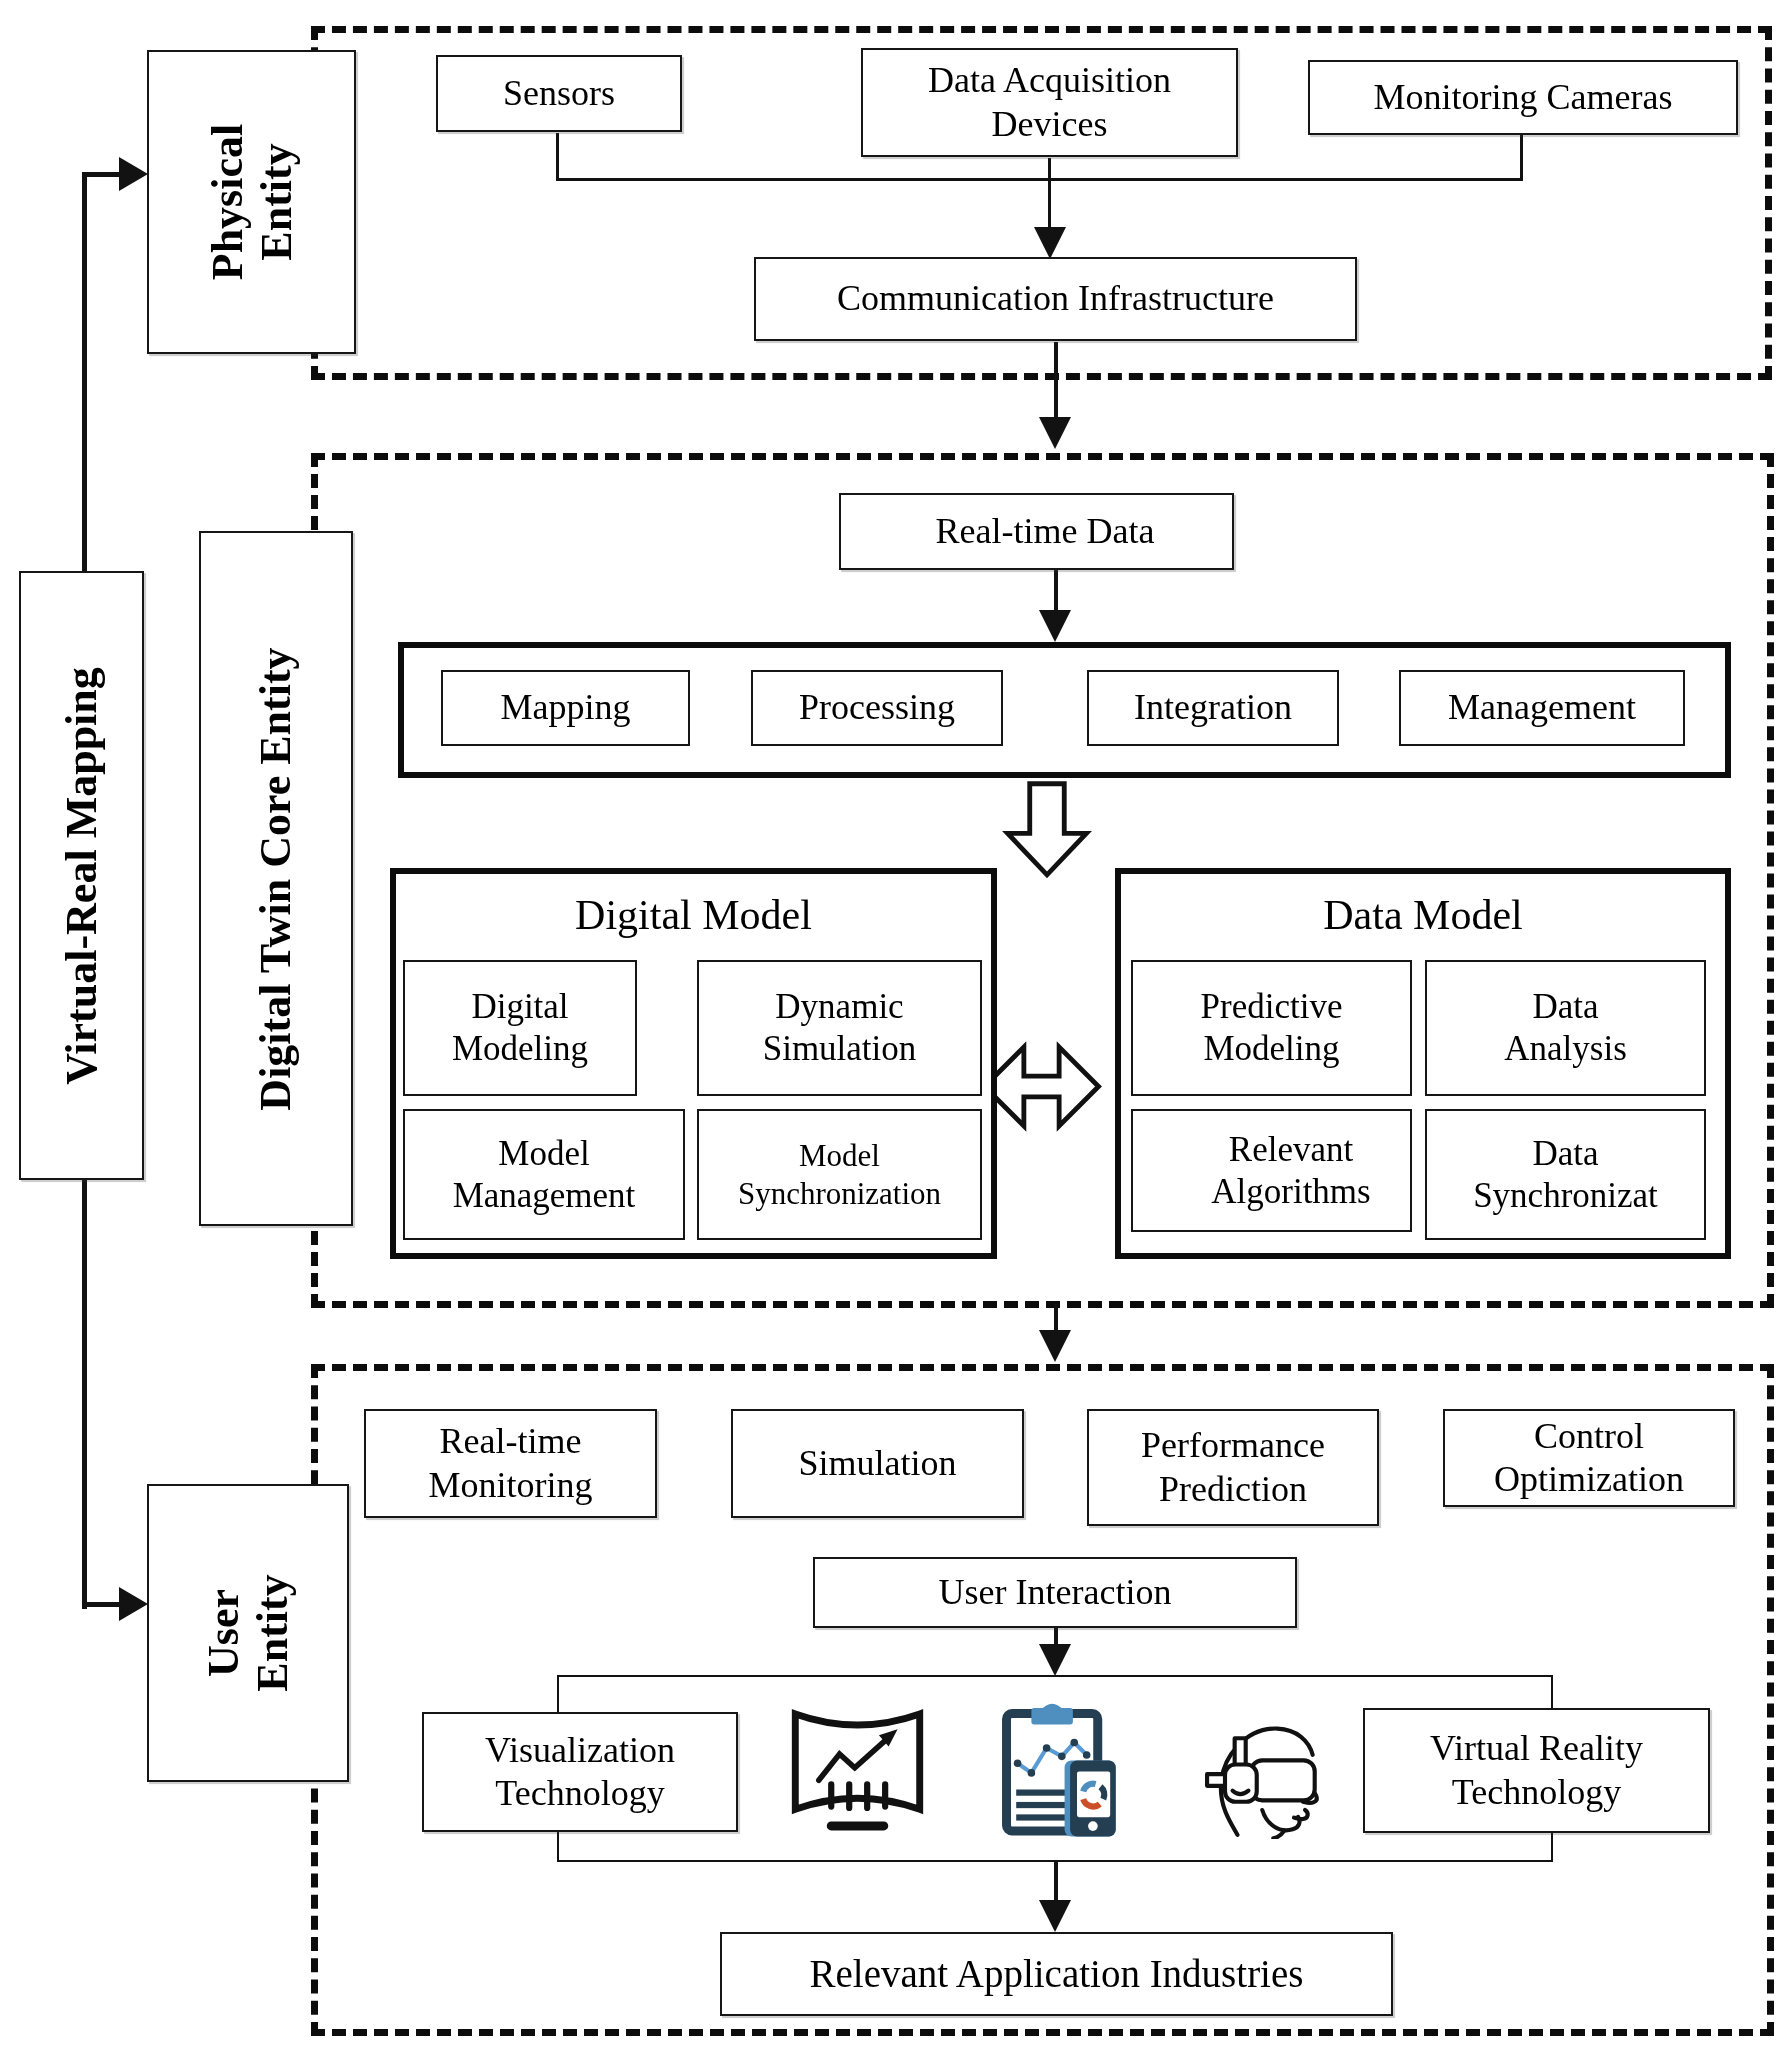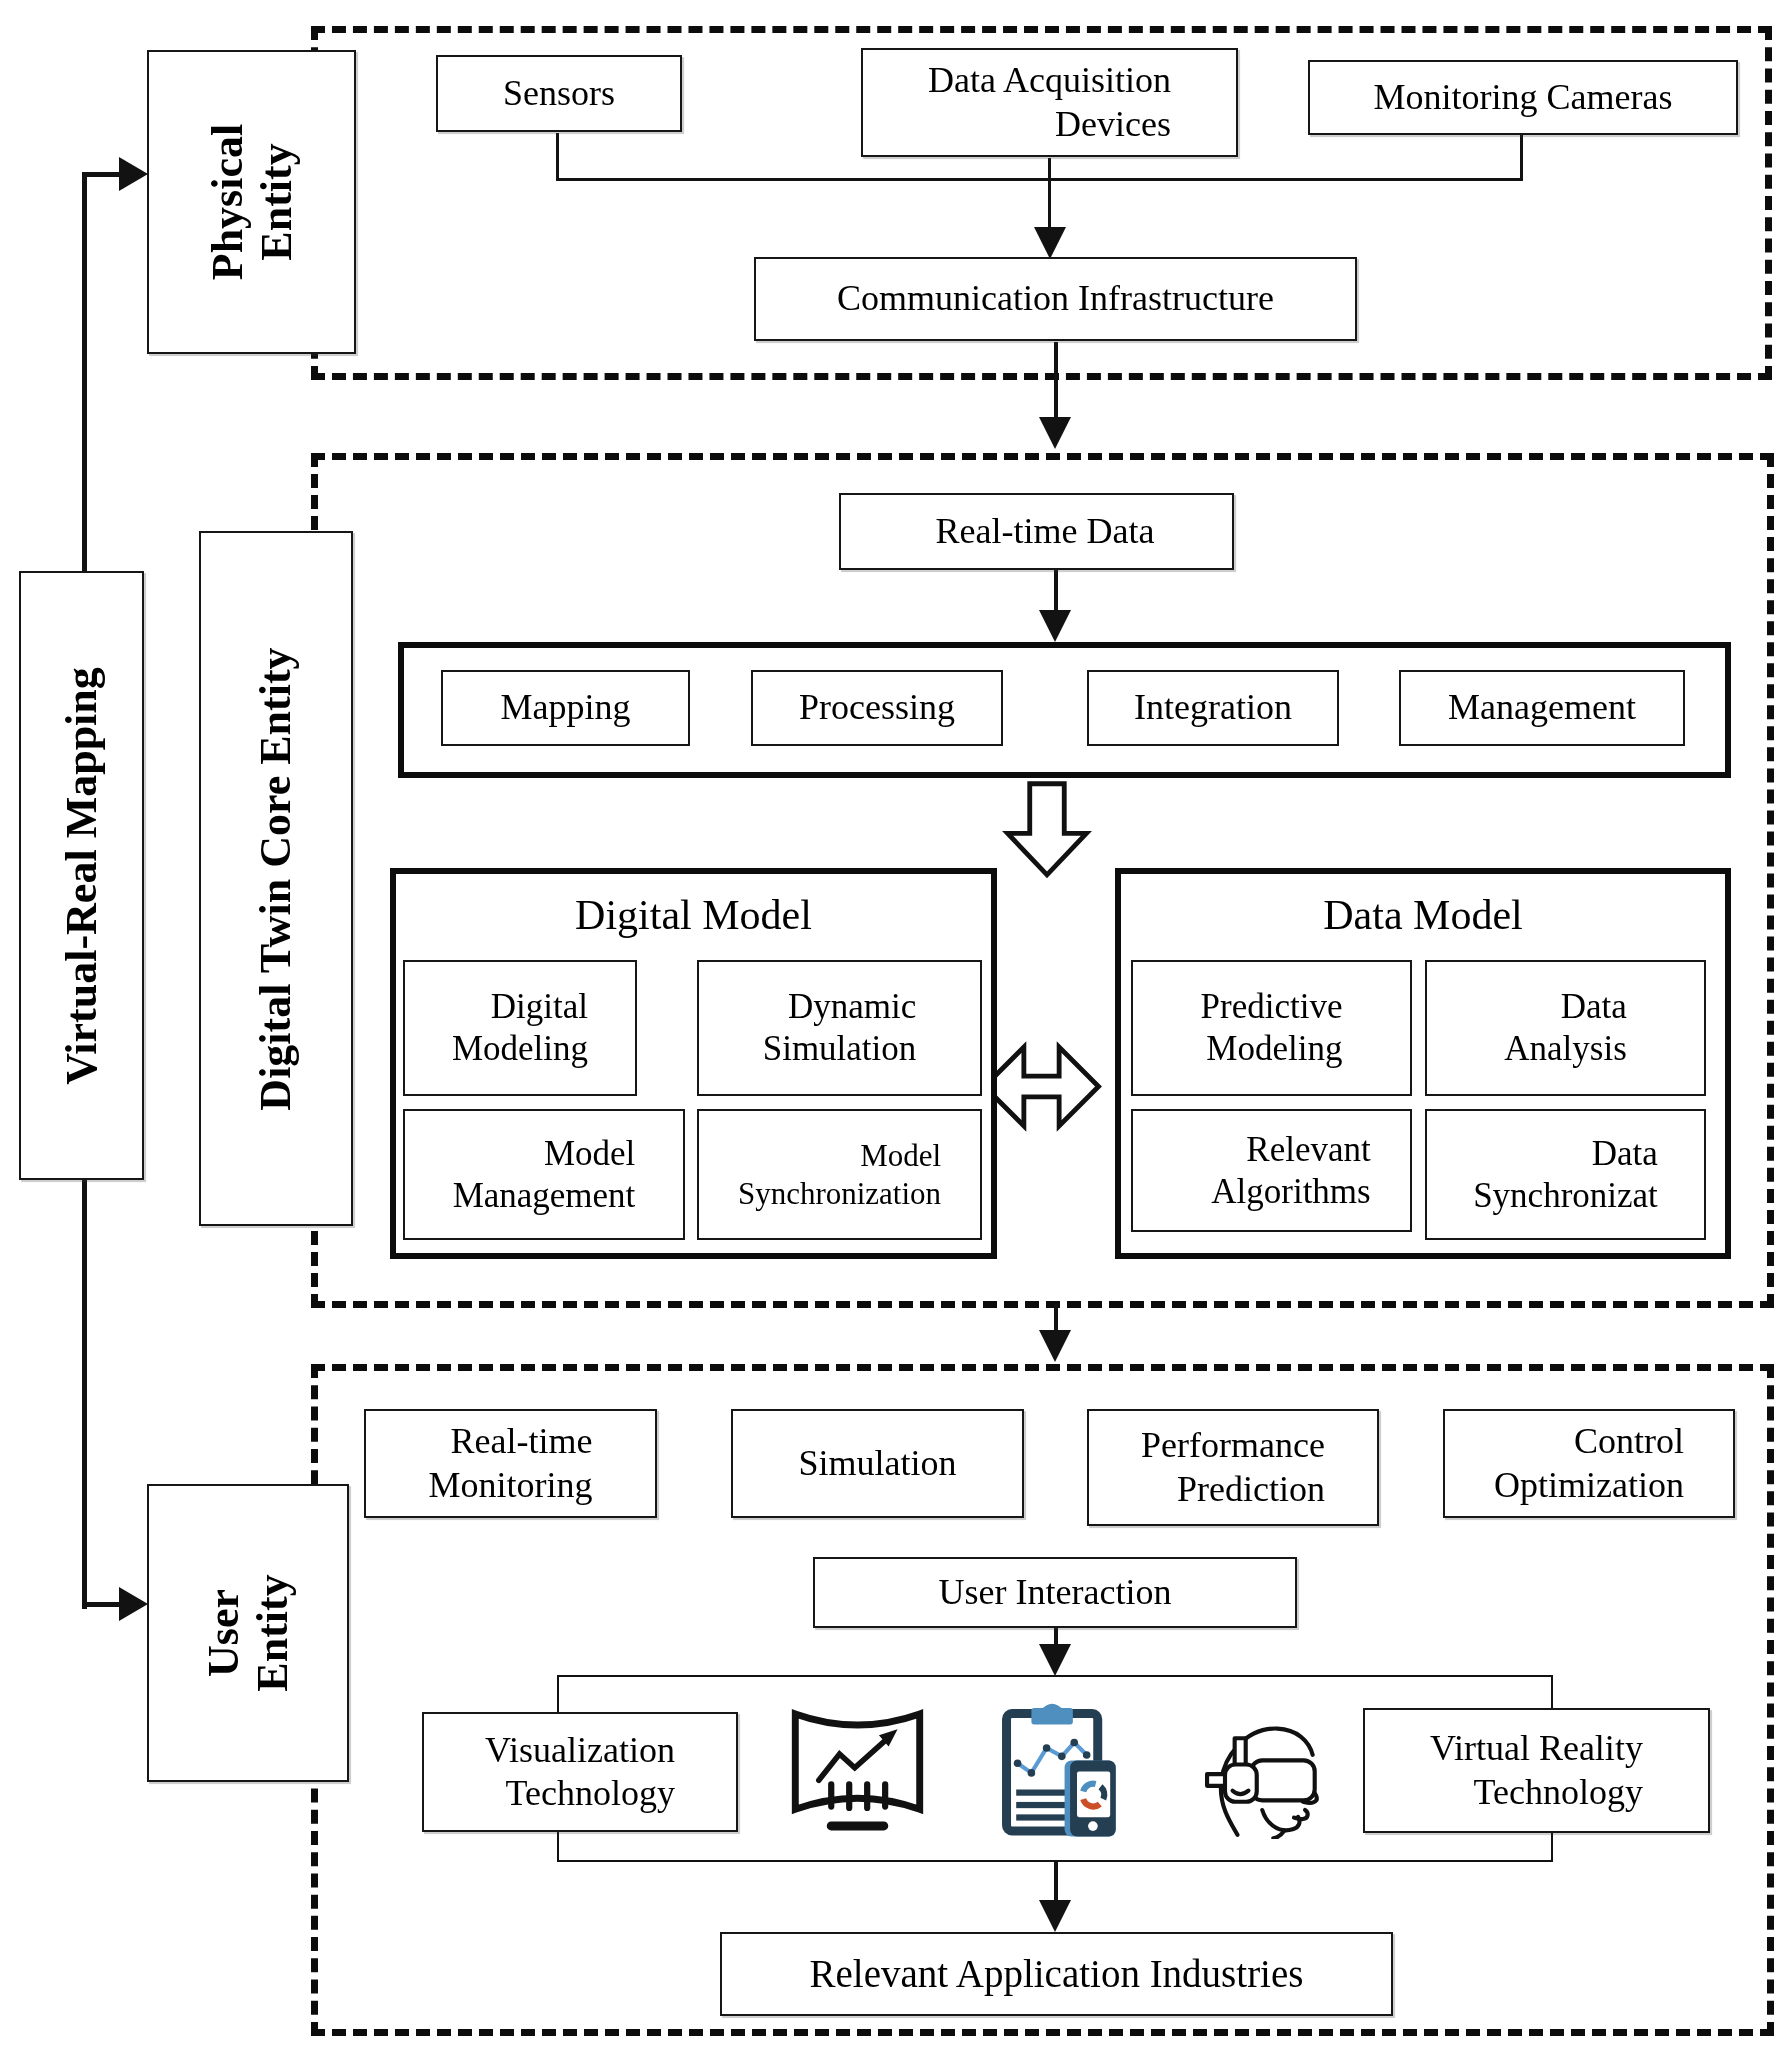--- a/index.html
+++ b/index.html
@@ -3,21 +3,21 @@
 <meta charset="utf-8">
 <style>
   html,body{margin:0;padding:0;}
   body{
     width:1787px;height:2056px;position:relative;background:#ffffff;
     font-family:"Liberation Serif","DejaVu Serif",serif;color:#000;
     overflow:hidden;
   }
   .box{
     position:absolute;background:#fff;border:2.8px solid #161616;
-    display:flex;align-items:center;justify-content:center;text-align:right;
+    display:flex;align-items:center;justify-content:center;text-align:center;
     font-size:36px;line-height:1.2;box-sizing:border-box;
     box-shadow:2.1px 2.1px 0 rgba(60,60,60,.25);
   }
   .box span{white-space:pre-line;}
   .noshadow{box-shadow:none;}
   .sect{position:absolute;border:7px dashed #0c0c0c;box-sizing:border-box;background:transparent;}
   .modelbox{position:absolute;background:#fff;border:6.2px solid #0c0c0c;box-sizing:border-box;}
   .mtitle{position:absolute;width:100%;text-align:center;font-size:42px;line-height:1.1;}
   .vlabelbox{position:absolute;background:#fff;border:2.8px solid #161616;box-sizing:border-box;box-shadow:2.1px 2.1px 0 rgba(60,60,60,.25);}
   .vlabel{
@@ -159,21 +159,21 @@
   <span>Real-time
 Monitoring</span>
 </div>
 <div class="box" style="left:731px;top:1409px;width:293px;height:109px;">
   <span>Simulation</span>
 </div>
 <div class="box" style="left:1087px;top:1409px;width:292px;height:117px;">
   <span>Performance
 Prediction</span>
 </div>
-<div class="box" style="left:1443px;top:1409px;width:292px;height:109px;">
+<div class="box" style="left:1443px;top:1409px;width:292px;height:98px;">
   <span>Control
 Optimization</span>
 </div>
 
 <div class="box" style="left:813px;top:1557px;width:484px;height:71px;">
   <span>User Interaction</span>
 </div>
 
 <div class="box" style="left:422px;top:1712px;width:316px;height:120px;">
   <span>Visualization

